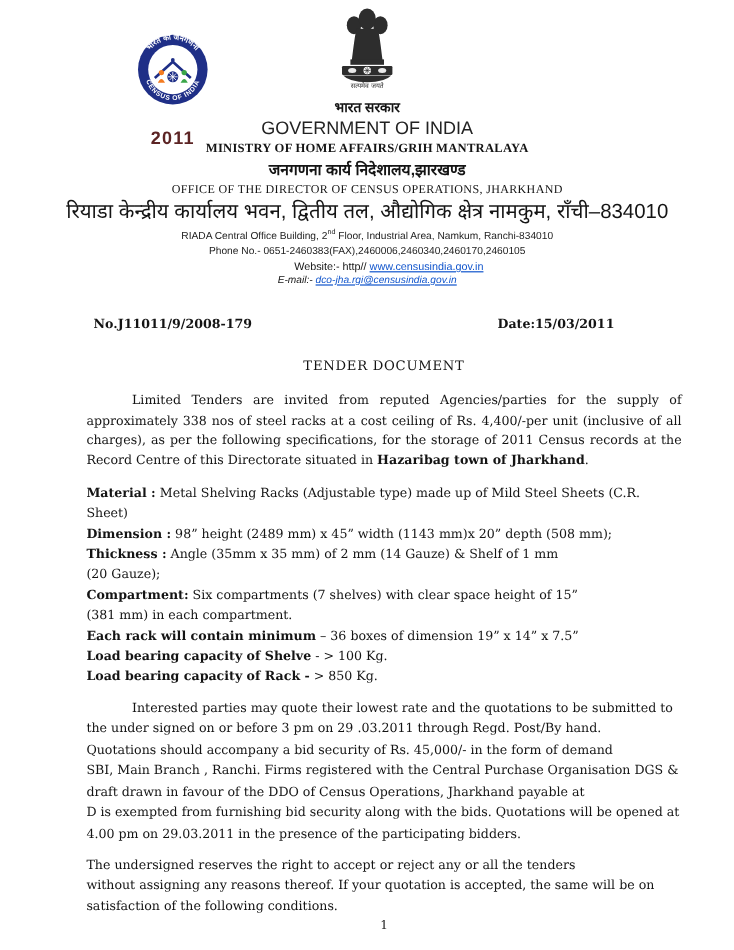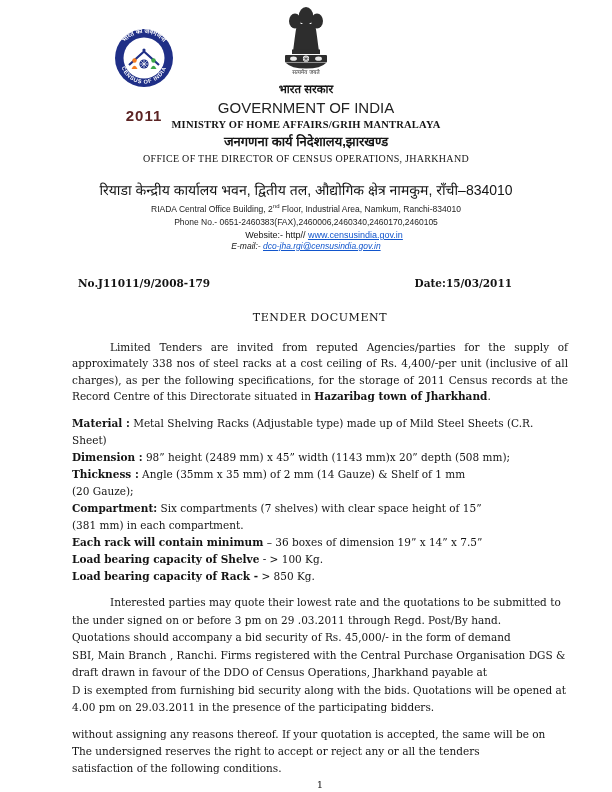--- a/index.html
+++ b/index.html
@@ -14,21 +14,21 @@
   .logo-year {
     font-family:"Liberation Sans", sans-serif; font-weight:bold;
     font-size:15px; color:#5c2424; letter-spacing:1px; margin-top:12px;
   }
   .emblem-wrap { display:inline-block; line-height:0; }
   .h-bharat   { font-family:"Liberation Sans", sans-serif; font-weight:bold; font-size:11.5px; margin-top:1px; }
   .h-goi      { font-family:"Liberation Sans", sans-serif; font-size:15px;  margin-top:3px; color:#222; }
   .h-ministry { font-family:"Liberation Serif", serif; font-weight:bold; font-size:10.5px; margin-top:3px; letter-spacing:0.2px; }
   .h-dir-hi   { font-family:"Liberation Sans", sans-serif; font-weight:bold; font-size:13px; margin-top:2px;text-align:center; }
   .h-office   { font-family:"Liberation Serif", serif; font-size:10px; margin-top:3px; letter-spacing:0.3px; }
-  .h-addr-hi  { font-family:"Liberation Sans", sans-serif; font-size:14px; margin-top:16px; }
+  .h-addr-hi  { font-family:"Liberation Sans", sans-serif; font-size:17px; margin-top:0; }
   .h-riada, .h-phone { font-family:"Liberation Sans", sans-serif; font-size:8.5px; margin-top:3.5px; color:#1c1c1c; }
   .h-riada sup { font-size:6px; }
   .h-web   { font-family:"Liberation Sans", sans-serif; font-size:9px; margin-top:3px;padding-left:36px; }
   .h-email { font-family:Liberation Sans, sans-serif; font-size:8.5px; font-style:italic; margin-top:1px; }
   a.link { color:#1155cc; text-decoration:underline; cursor:pointer; }
   
   .content { margin:0 44px 0 72px; }
   .meta-row {
     display:flex; justify-content:space-between;
     margin-top:26px; font-weight:bold; font-size:10.5px; padding-left:6px;
@@ -143,21 +143,21 @@
       <div class="line line-first">Interested parties may quote their lowest rate and the quotations to be submitted to</div>
       <div class="line">the under signed on or before 3 pm on 29 .03.2011 through Regd. Post/By hand.</div>
       <div class="line">Quotations should accompany a bid security of Rs. 45,000/- in the form of demand</div>
       <div class="line">SBI, Main Branch , Ranchi. Firms registered with the Central Purchase Organisation DGS &amp;</div>
       <div class="line">draft drawn in favour of the DDO of Census Operations, Jharkhand payable at</div>
       <div class="line">D is exempted from furnishing bid security along with the bids. Quotations will be opened at</div>
       <div class="line">4.00 pm on 29.03.2011 in the presence of the participating bidders.</div>
     </div>
 
     <div class="para3">
+      <div class="line">The undersigned reserves the right to accept or reject any or all the tenders</div>
       <div class="line">without assigning any reasons thereof. If your quotation is accepted, the same will be on</div>
-      <div class="line">The undersigned reserves the right to accept or reject any or all the tenders</div>
       <div class="line">satisfaction of the following conditions.</div>
     </div>
 
     <div class="page-num">1</div>
   </div>
 
 </div>
 
 </body></html>

